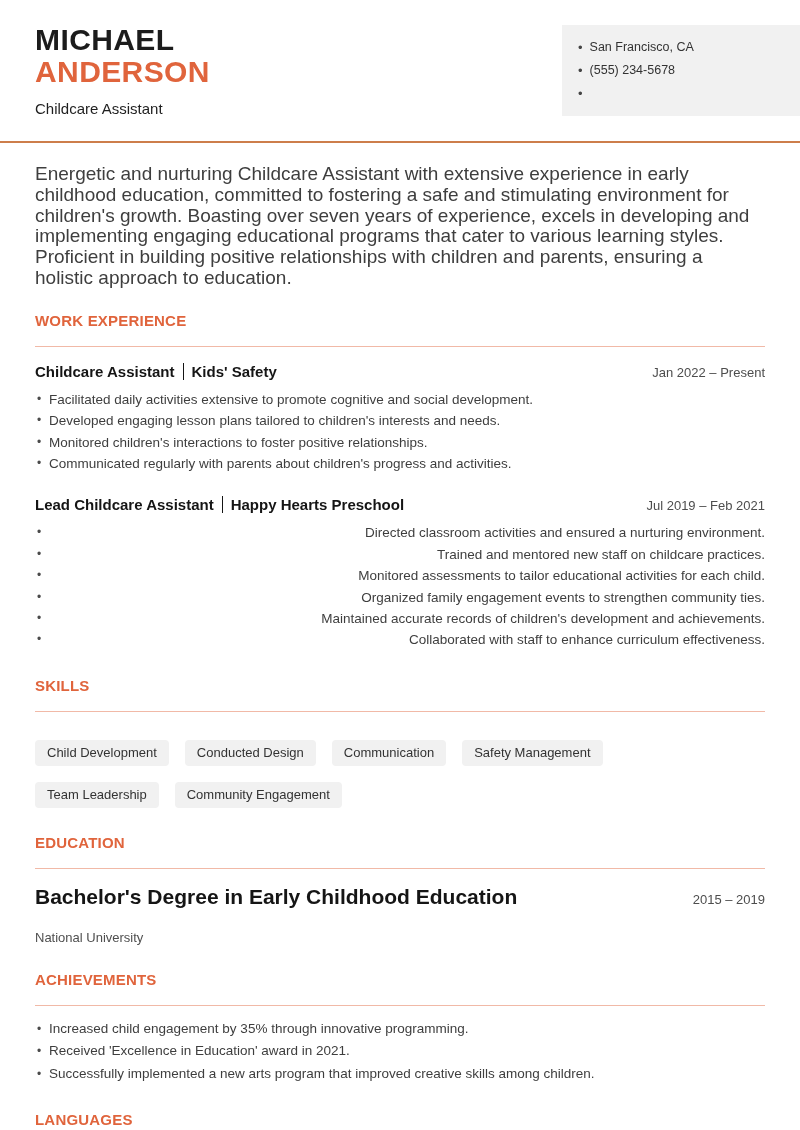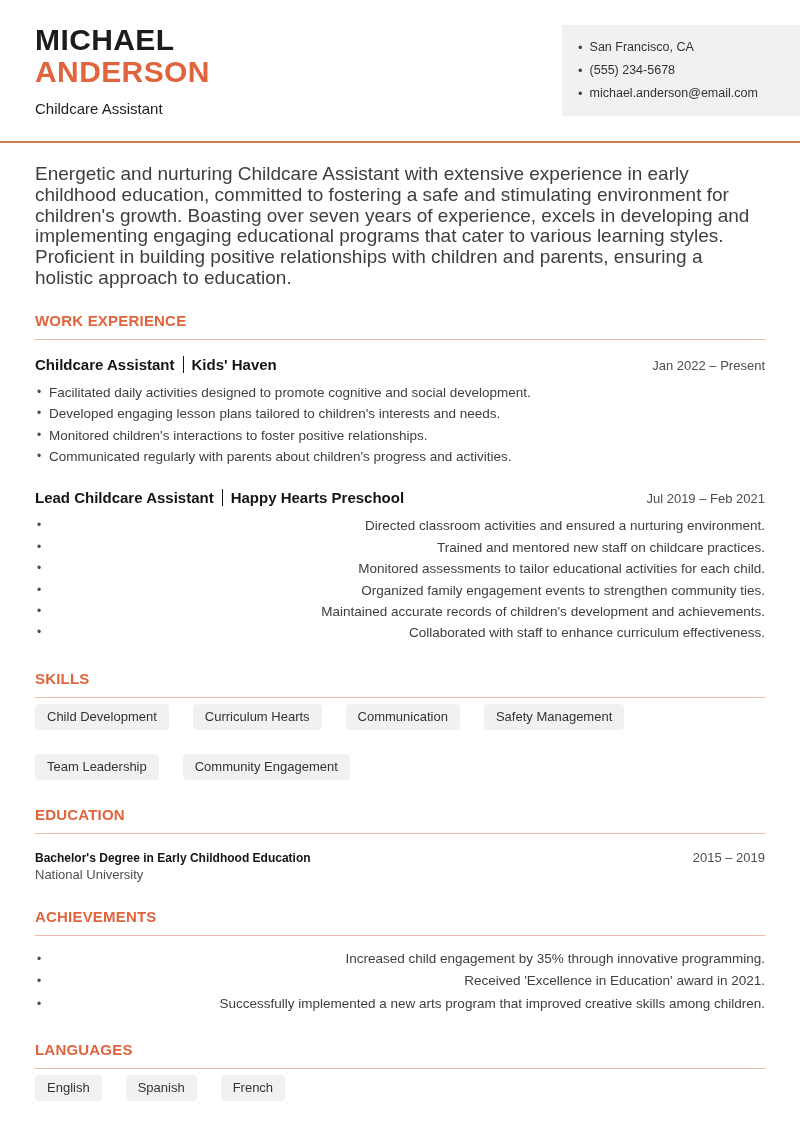--- a/index.html
+++ b/index.html
@@ -34,53 +34,53 @@
   }
   .contact-box li .dot{color:#444;margin-right:7px;font-size:13px;}
   .header-rule{margin-top:24px;height:2px;background:#cd7e4b;}
 
   
   main{padding:0 35px;}
   .summary{margin-top:21px;font-size:19px;line-height:20.8px;color:var(--body-text);}
 
   h2.section-heading{
     font-size:15px;font-weight:700;letter-spacing:.2px;color:var(--accent);
-    padding-bottom:10px;border-bottom:1.5px solid rgba(224,100,60,.45);
+    padding-bottom:17px;border-bottom:1.5px solid rgba(224,100,60,.45);
   }
   section{margin-top:26px;}
   section.work{margin-top:23px;}
 
   .job{margin-top:16px;}
   .job + .job{margin-top:22px;text-align:right;}
   .row-head{display:flex;justify-content:space-between;align-items:baseline;}
   .job-title-line{font-size:15px;font-weight:700;color:#151515;display:flex;align-items:center;}
   .sep{display:inline-block;width:0;height:17px;border-left:1.5px solid #151515;margin:0 8px;align-self:center;}
   .dates{font-size:13px;color:var(--muted-text);font-weight:400;white-space:nowrap;}
 
   ul.bullets{list-style:none;margin-top:9px;}
   ul.bullets li{
     position:relative;padding-left:14px;
     font-size:13.5px;line-height:21.4px;color:var(--body-text);
   }
   ul.bullets li::before{
     content:"•";position:absolute;left:2px;top:0;color:#4a4a4a;font-size:12px;
   }
 
-  .pills{margin-top:6px;display:flex;flex-wrap:wrap;gap:24px;max-width:660px;}
+  .pills{margin-top:28px;display:flex;flex-wrap:wrap;gap:16px;max-width:660px;}
   .pill{
     background:var(--pill-bg);border-radius:4px;padding:6px 12px;
     font-size:13px;color:#333;line-height:14px;display:inline-block;
   }
 
   .edu-entry{margin-top:16px;}
-  .edu-degree{font-size:12px;font-weight:700;color:#151515;}
-  .edu-school{margin-top:2px;font-size:13px;color:#4f4f4f;}
+  .edu-degree{font-size:21px;font-weight:700;color:#151515;}
+  .edu-school{margin-top:21px;font-size:13px;color:#4f4f4f;}
 
   section.achievements ul.bullets{margin-top:12px;}
-  section.achievements ul.bullets li{line-height:22.4px;text-align:right;}
+  section.achievements ul.bullets li{line-height:22.4px;}
 </style>
 </head>
 <body>
 
 <div class="page">
 
   <header>
     <div class="name">
       <h1><span class="first">MICHAEL</span><span class="last">ANDERSON</span></h1>
       <div class="headline">Childcare Assistant</div>
@@ -93,47 +93,46 @@
             <span>San Francisco, CA</span>
           </li>
 
           <li>
             <span class="dot">•</span>
             <span>(555) 234-5678</span>
           </li>
 
           <li>
             <span class="dot">•</span>
-            <span>michael.anderson@email.com</span>
           </li>
         </ul>
     </aside>
   </header>
 
   <div class="header-rule"></div>
 
   <main>
 
     <p class="summary">Energetic and nurturing Childcare Assistant with extensive experience in early childhood education, committed to fostering a safe and stimulating environment for children's growth. Boasting over seven years of experience, excels in developing and implementing engaging educational programs that cater to various learning styles. Proficient in building positive relationships with children and parents, ensuring a holistic approach to education.</p>
 
     <section class="work">
       <h2 class="section-heading">WORK EXPERIENCE</h2>
 
       <div class="job">
         <div class="row-head">
           <div class="job-title-line">
             <span>Childcare Assistant</span>
             <span class="sep"></span>
-            <span>Kids' Haven</span>
+            <span>Kids' Safety</span>
           </div>
           <span class="dates">Jan 2022 – Present</span>
         </div>
         <ul class="bullets">
 
-            <li>Facilitated daily activities designed to promote cognitive and social development.</li>
+            <li>Facilitated daily activities extensive to promote cognitive and social development.</li>
 
 
             <li>Developed engaging lesson plans tailored to children's interests and needs.</li>
 
             <li>Monitored children's interactions to foster positive relationships.</li>
 
             <li>Communicated regularly with parents about children's progress and activities.</li>
 
           </ul>
       </div>
@@ -163,21 +162,21 @@
           </ul>
       </div>
     </section>
 
     <section class="skills">
       <h2 class="section-heading">SKILLS</h2>
       <div class="pills">
 
           <span class="pill">Child Development</span>
 
-          <span class="pill">Curriculum Hearts</span>
+          <span class="pill">Conducted Design</span>
 
           <span class="pill">Communication</span>
 
           <span class="pill">Safety Management</span>
 
           <span class="pill">Team Leadership</span>
 
           <span class="pill">Community Engagement</span>
         </div>
     </section>

